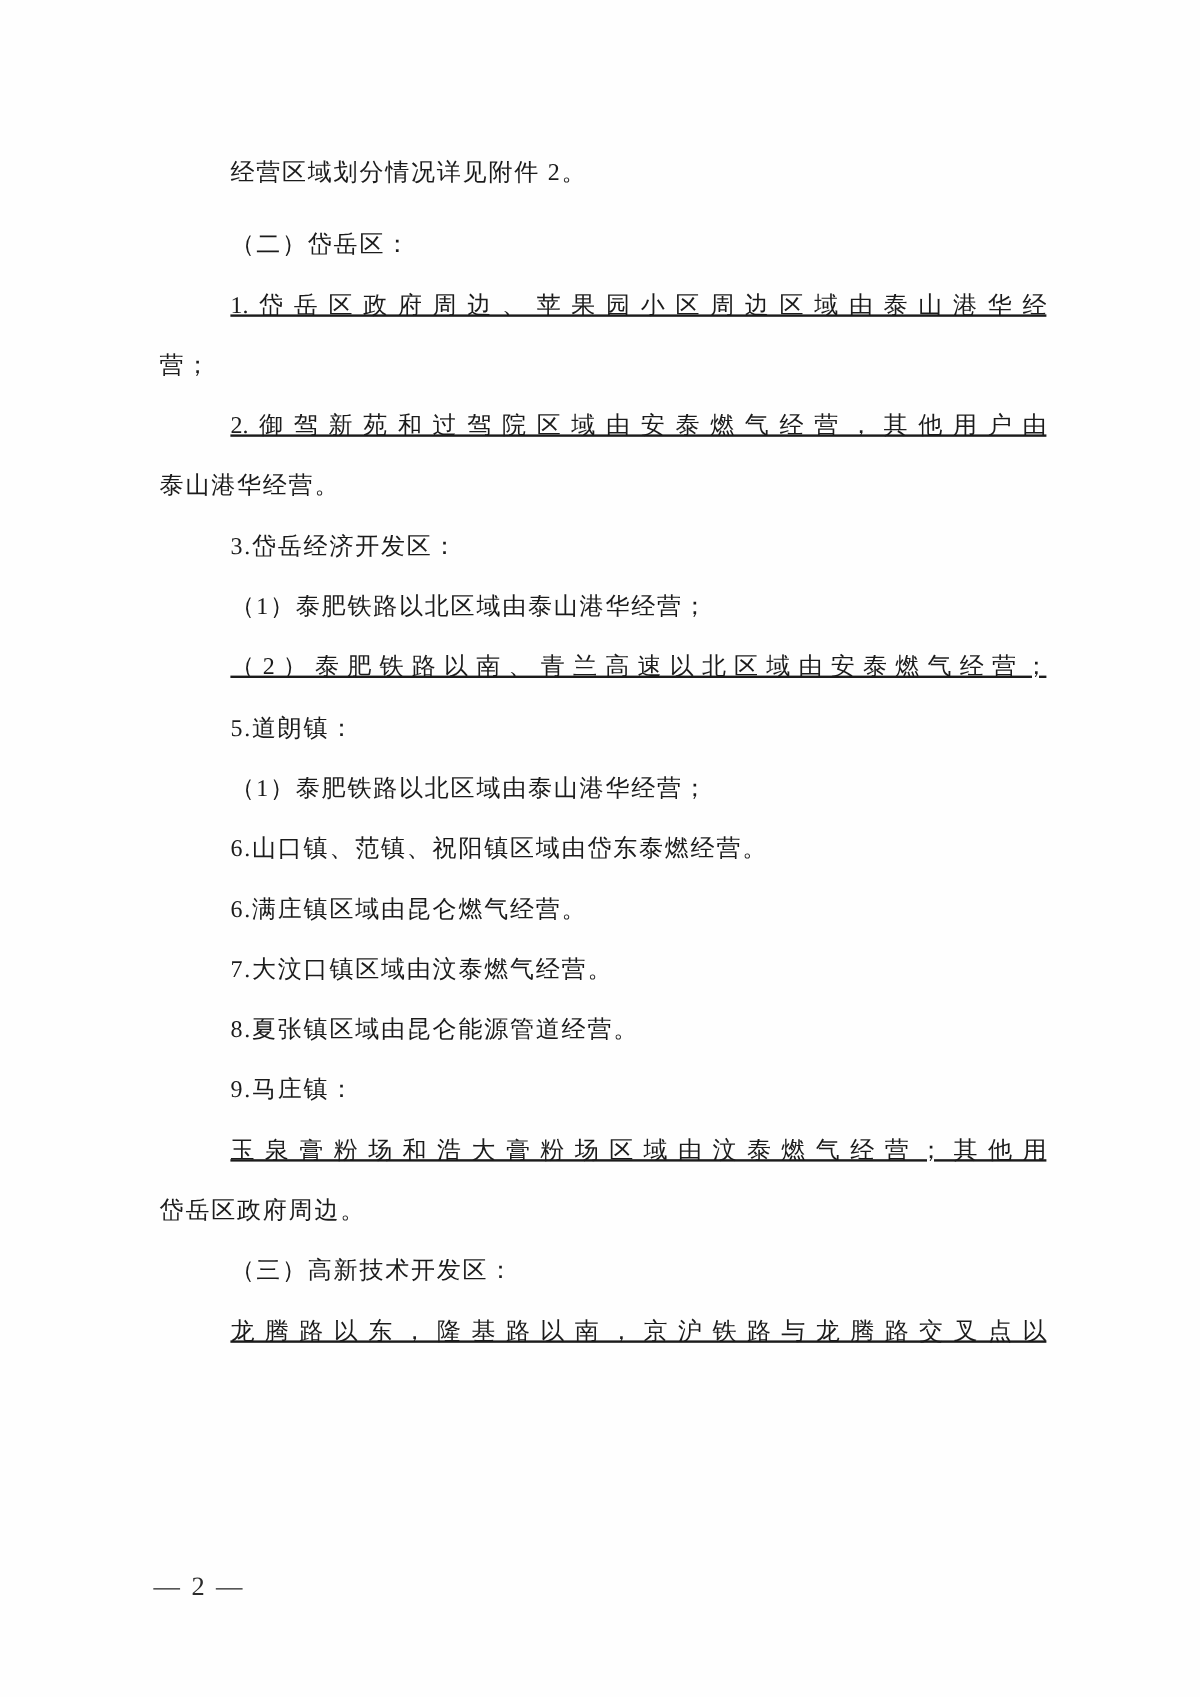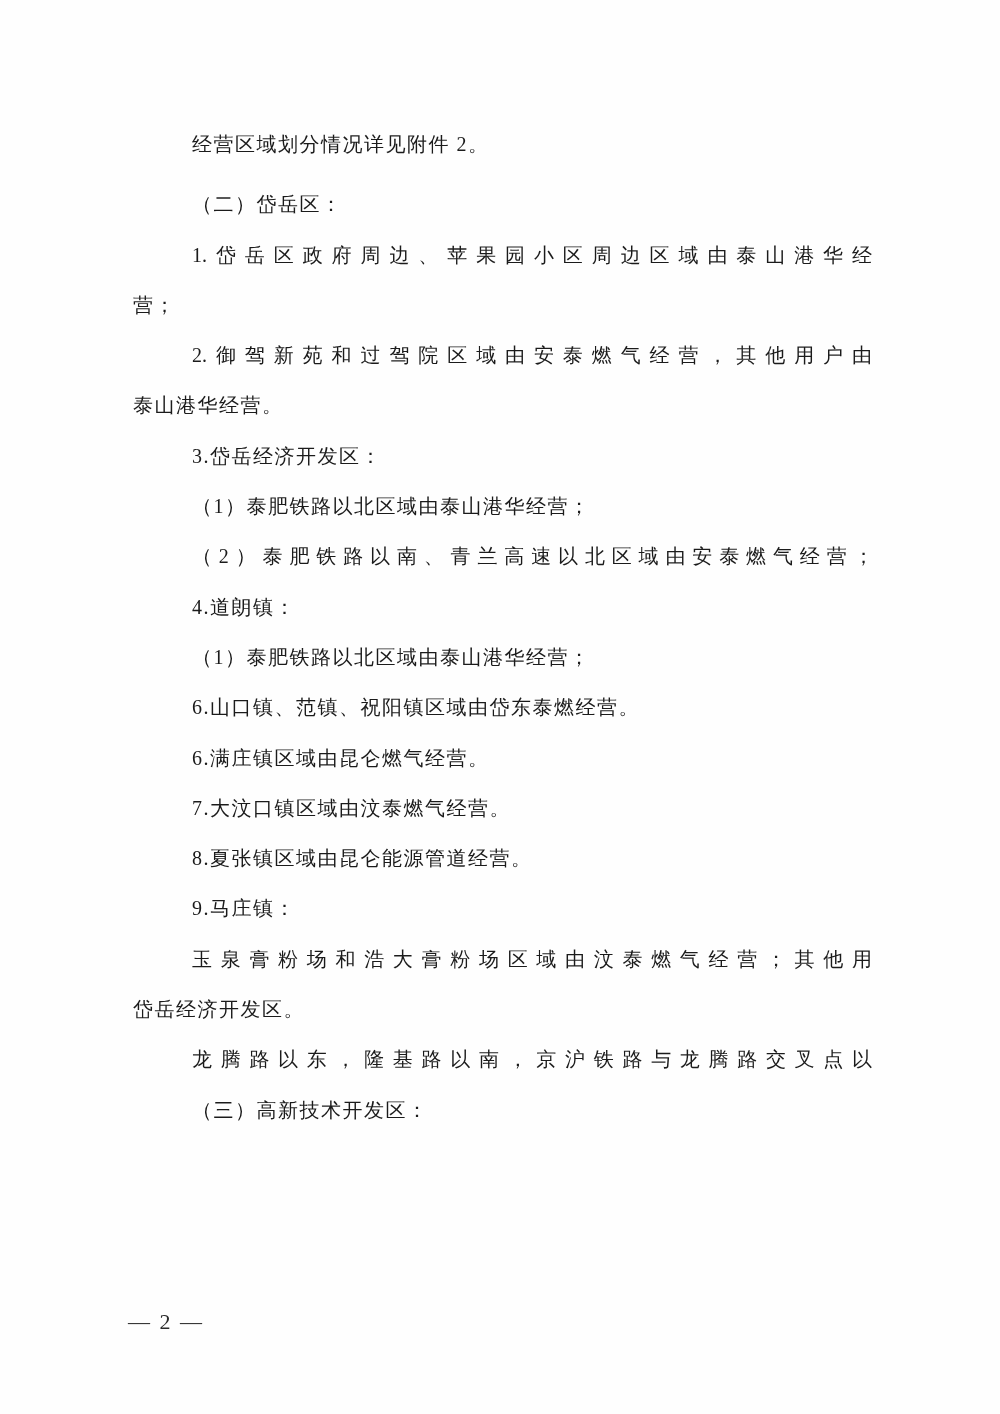--- a/index.html
+++ b/index.html
@@ -36,20 +36,21 @@
   }
   .line.indent {
     text-indent: 59px;
   }
   .line.justify {
     letter-spacing: 0;
     white-space: normal;
     text-align: justify;
     text-align-last: justify;
     text-justify: inter-character;
+    text-decoration: underline;
   }
   .footer {
     position: absolute;
     left: 128px;
     top: 1307px;
     height: 30px;
     line-height: 30px;
     font-size: 22px;
     letter-spacing: 2px;
     color: #2b2b2b;
@@ -62,26 +63,26 @@
   <div class="text-block" id="body-lines">
       <div class="line indent" style="">经营区域划分情况详见附件 2。</div>
       <div class="line indent" style="">（二）岱岳区：</div>
       <div class="line indent justify" style="">1.岱岳区政府周边、苹果园小区周边区域由泰山港华经</div>
       <div class="line" style="">营；</div>
       <div class="line indent justify" style="">2.御驾新苑和过驾院区域由安泰燃气经营，其他用户由</div>
       <div class="line" style="">泰山港华经营。</div>
       <div class="line indent" style="">3.岱岳经济开发区：</div>
       <div class="line indent" style="">（1）泰肥铁路以北区域由泰山港华经营；</div>
       <div class="line indent justify" style="letter-spacing: -1.5px;">（2）泰肥铁路以南、青兰高速以北区域由安泰燃气经营；</div>
-      <div class="line indent" style="">4.道朗镇：</div>
+      <div class="line indent" style="">5.道朗镇：</div>
       <div class="line indent" style="">（1）泰肥铁路以北区域由泰山港华经营；</div>
       <div class="line indent" style="">6.山口镇、范镇、祝阳镇区域由岱东泰燃经营。</div>
       <div class="line indent" style="">6.满庄镇区域由昆仑燃气经营。</div>
       <div class="line indent" style="">7.大汶口镇区域由汶泰燃气经营。</div>
       <div class="line indent" style="">8.夏张镇区域由昆仑能源管道经营。</div>
       <div class="line indent" style="">9.马庄镇：</div>
       <div class="line indent justify" style="">玉泉膏粉场和浩大膏粉场区域由汶泰燃气经营；其他用</div>
-      <div class="line" style="">岱岳经济开发区。</div>
+      <div class="line" style="">岱岳区政府周边。</div>
+      <div class="line indent" style="">（三）高新技术开发区：</div>
       <div class="line indent justify" style="">龙腾路以东，隆基路以南，京沪铁路与龙腾路交叉点以</div>
-      <div class="line indent" style="">（三）高新技术开发区：</div>
     </div>
   <div class="footer">— 2 —</div>
 </div>
 
 </body></html>

